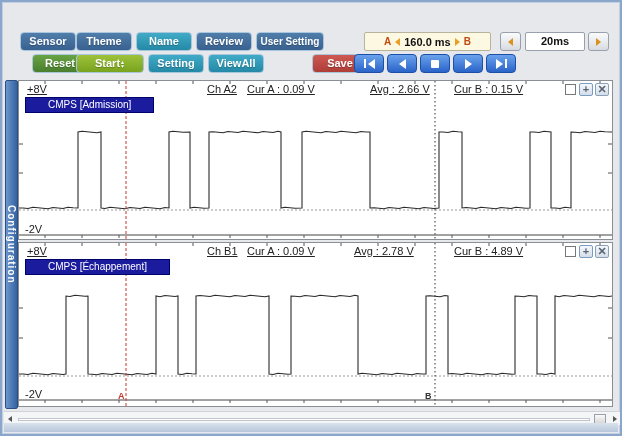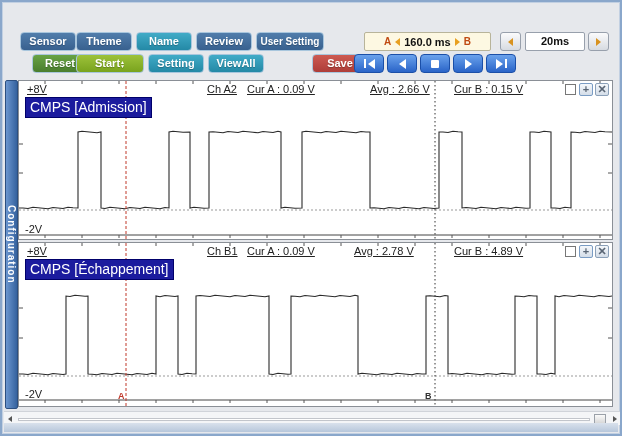--- a/index.html
+++ b/index.html
@@ -94,21 +94,21 @@
   
   .panel{
     position:absolute; left:16px; width:595px; background:#fff;
     border:1px solid #8a8f96;
   }
   .panel svg{ position:absolute; left:0; top:0; }
   .hdr{ position:absolute; top:2px; font-size:11px; color:#222; white-space:nowrap;text-decoration:underline; }
   .vlabel{ position:absolute; left:6px; font-size:11px; color:#222; }
   .chip{
     position:absolute; left:6px; top:16px; background:#1b1b9e; color:#fff;
-    font-size:14px; padding:1px 4px 2px; border:1px solid #00006a;
+    font-size:10px; padding:1px 22px 2px; border:1px solid #00006a;
   }
   .pc-check{ position:absolute; top:3px; left:546px; width:11px; height:11px; background:#fff; border:1px solid #777; }
   .pc-btn{
     position:absolute; top:2px; width:14px; height:13px; border-radius:2px;
     background:linear-gradient(#f5f8fb,#d4dde8); border:1px solid #8ba0b8;
     font-size:11px; line-height:11px; text-align:center; color:#5a6675; font-weight:bold;
   }
   .cursor-label{ position:absolute; font-size:9px; font-weight:bold; }
   .cl-a{ color:#c0392b; }
   .cl-b{ color:#333; }

